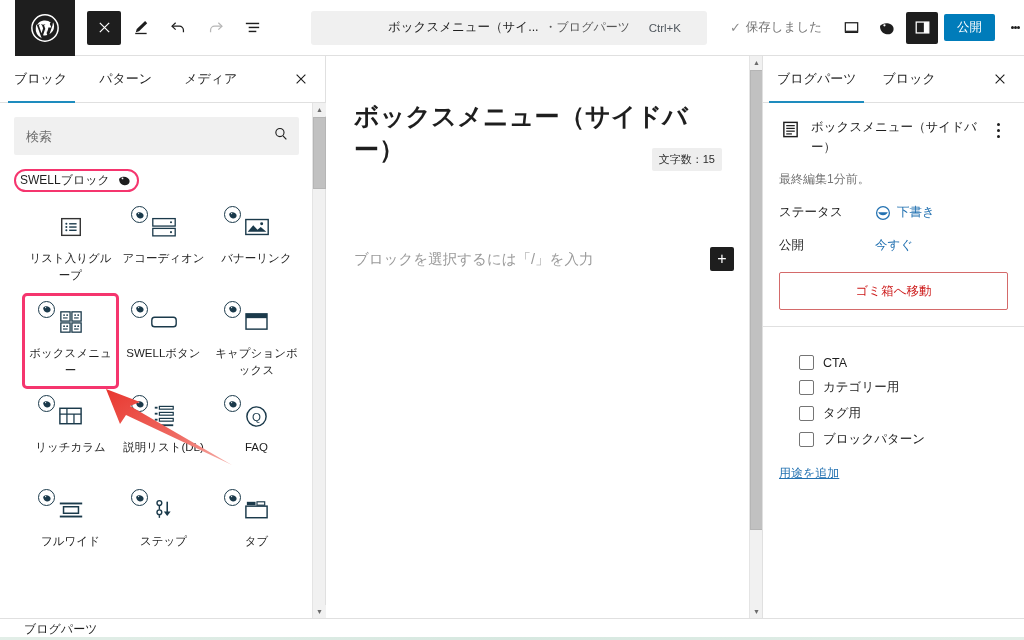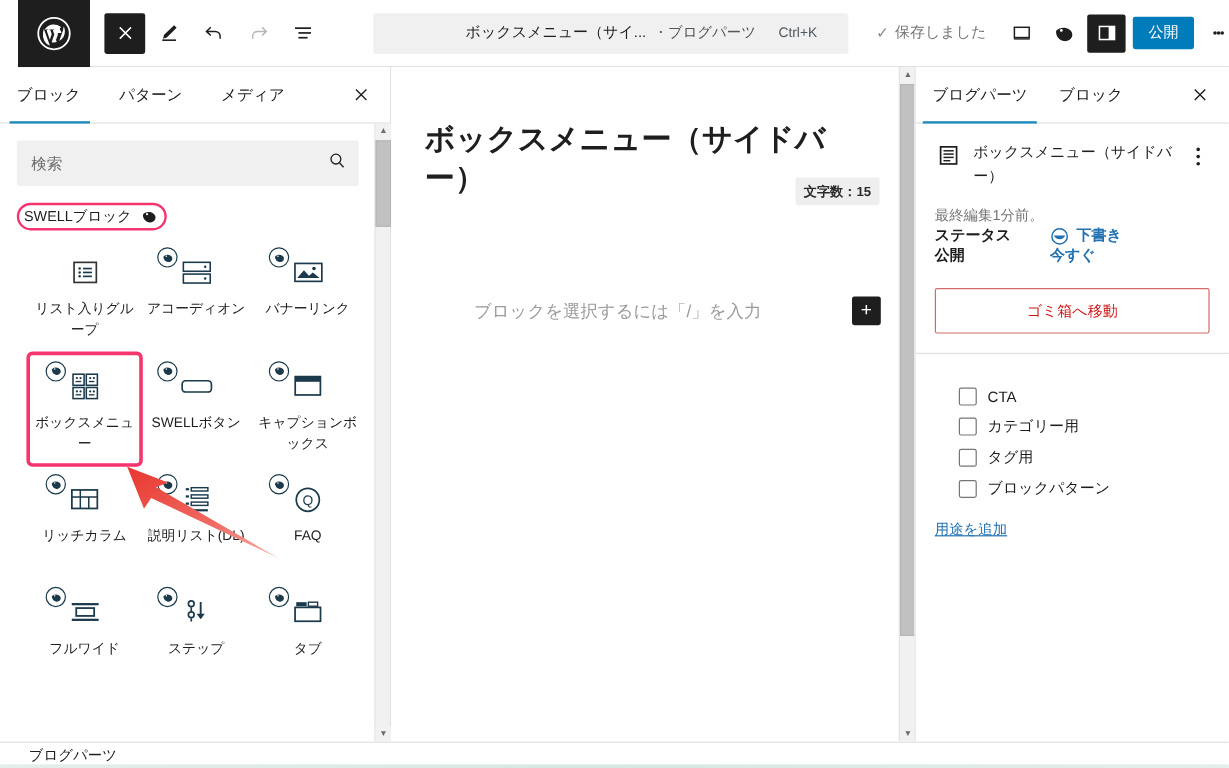--- a/index.html
+++ b/index.html
@@ -160,26 +160,26 @@
   .editor {
     position: absolute; top: 56px; left: 326px; width: 436px; height: 562px;
     background: #fff; overflow: hidden;
   }
   .editor-canvas { padding: 44px 28px 0 28px; position: relative; }
   .post-title {
     font-size: 25px; font-weight: bold; color: #1e1e1e;
     line-height: 1.3; letter-spacing: .2px;
   }
   .char-count {
-    position: absolute; right: 29px; top: 92px;
+    position: absolute; right: 40px; top: 92px;
     background: #eeeeee; color: #2b2b2b; font-size: 11px;
-    padding: 4px 7px; border-radius: 2px; font-weight: bold;
+    padding: 4px 7px; border-radius: 2px;
   }
   .block-placeholder {
-    margin-top: 82px; display: flex; align-items: center; justify-content: space-between; margin-left: 41px;
+    margin-top: 82px; display: flex; align-items: center; justify-content: space-between;
   }
   .bp-text { font-size: 14.5px; color: #9b9b9b; }
   .bp-add {
     width: 24px; height: 24px; background: #1e1e1e; color: #fff;
     border-radius: 2px; display: flex; align-items: center; justify-content: center;
     font-size: 16px; line-height: 1;
   }
 
   .ed-scroll {
     position: absolute; top: 0; right: 0; width: 13px; bottom: 0;
@@ -221,21 +221,21 @@
     display: flex; align-items: center; justify-content: center; color: #1e1e1e;
     margin-top: 1px;
   }
   .doc-name { font-size: 12.5px; color: #1e1e1e; line-height: 1.6; flex: 1; }
   .doc-kebab { width: 20px; display: flex; flex-direction: column; align-items: center;
                padding-top: 4px; }
   .doc-kebab i { width: 3px; height: 3px; border-radius: 50%; background: #1e1e1e; margin: 1.5px 0; }
 
   .last-edit { font-size: 12px; color: #757575; margin-top: 14px; }
 
-  .kv-row { display: flex; align-items: flex-start; margin-top: 0; font-weight: bold; }
+  .kv-row { display: flex; align-items: flex-start; margin-top: 16px; }
   .kv-key { width: 96px; font-size: 12.5px; color: #1e1e1e; }
   .kv-val { font-size: 12.5px; color: #2271b1; display: flex; align-items: center; gap: 6px; }
 
   .trash-btn {
     margin-top: 18px; width: 100%; height: 38px;
     border: 1px solid #d46a6a; border-radius: 2px; color: #cc1818;
     display: flex; align-items: center; justify-content: center; font-size: 12.5px;
     background: #fff;
   }
 

